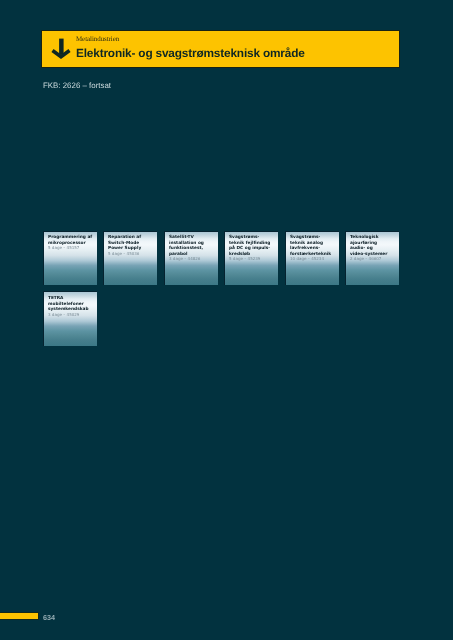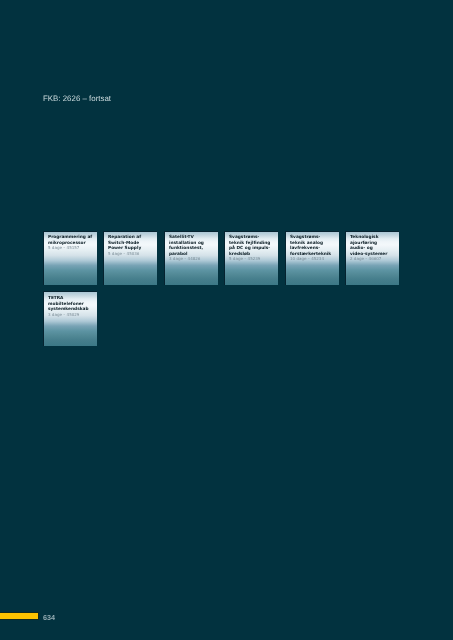--- a/index.html
+++ b/index.html
@@ -4,34 +4,44 @@
 <style>
   html,body{margin:0;padding:0;-webkit-font-smoothing:antialiased;text-rendering:geometricPrecision;}
   *{-webkit-font-smoothing:antialiased;}
   .ct,.fkb,.brand,.btitle,.pagenum{transform:translateZ(0);will-change:transform;}
   body{width:453px;height:640px;background:#02323f;font-family:"Liberation Sans",sans-serif;overflow:hidden;position:relative;}
   .page{position:absolute;inset:0;}
   .banner{position:absolute;left:42px;top:31px;width:357px;height:35.6px;background:#fdc300;box-shadow:0 0 0 0.8px #20210a;}
   .arrow{position:absolute;left:7px;top:5px;width:28px;height:30px;}
   .brand{position:absolute;left:34px;top:3.8px;font-size:6.95px;color:#2a2a12;letter-spacing:-0.05px;font-weight:400;font-family:"Liberation Serif",serif;}
   .btitle{position:absolute;left:34.2px;top:14.6px;font-size:11.85px;font-weight:700;color:#0e2723;letter-spacing:-.18px;}
-  .fkb{position:absolute;left:43.2px;top:94px;font-size:7.9px;color:#cbdadd;}
+  .fkb{position:absolute;left:43.2px;top:81px;font-size:7.9px;color:#cbdadd;}
   .grid{position:absolute;left:42.8px;top:230.8px;width:357px;}
   .card{position:absolute;width:54.2px;height:54.2px;overflow:hidden;border-top:0.7px solid #052330;border-left:0.7px solid #052330;box-sizing:border-box;
     background:linear-gradient(180deg,#a9c6d4 0%,#b9d0db 3.7%,#c9dae2 7.4%,#e3eef3 13%,#eff5f9 18.5%,#f3f8fb 24%,#f1f6fa 26%,#e4eef2 35%,#d5e2e9 44%,#aec9d6 54%,#78a3b5 63%,#5d94a3 72%,#518895 81%,#467e8c 89%,#3c7886 100%);}
   .ct{position:absolute;left:4.1px;top:3.4px;right:1px;font-size:4.3px;line-height:5.5px;font-weight:700;color:#0b1d25;letter-spacing:0px;font-family:"DejaVu Sans",sans-serif;}
   .cl{white-space:nowrap;}
   .cd{font-weight:400;color:#7d8e98;font-size:4.05px;white-space:nowrap;line-height:5.5px;margin-top:-0.8px;}
   .pagebar{position:absolute;left:-4px;top:613.4px;width:41.5px;height:6.0px;background:#fdc300;box-shadow:0 0 0 0.7px #1c2510;}
   .pagenum{position:absolute;left:42.8px;top:612.5px;font-size:7.2px;color:#93abb2;font-weight:700;}
 </style>
 </head>
 <body>
 
 <div class="page">
+  <div class="banner">
+    <svg class="arrow" viewBox="0 0 28 30">
+        <g>
+          <rect x="10.1" y="2.6" width="4.5" height="16.2" fill="#0e2723"></rect>
+          <path d="M3.5 14.5 L12.0 20.7 L20.5 14.5" fill="none" stroke="#0e2723" stroke-width="3.64" stroke-linejoin="miter" stroke-miterlimit="10"></path>
+        </g>
+      </svg>
+    <div class="brand">Metalindustrien</div>
+    <div class="btitle">Elektronik- og svagstrømsteknisk område</div>
+  </div>
   <div class="fkb">FKB: 2626 – fortsat</div>
   <div class="grid">
       <div class="card" style="left: 0px; top: 0px;">
         <div class="ct">
           <div class="cl">Programmering af</div>
           <div class="cl">mikroprocessor</div>
           <div class="cd">5 dage – 45157</div>
         </div>
       </div>
       <div class="card" style="left: 60.5px; top: 0px;">

